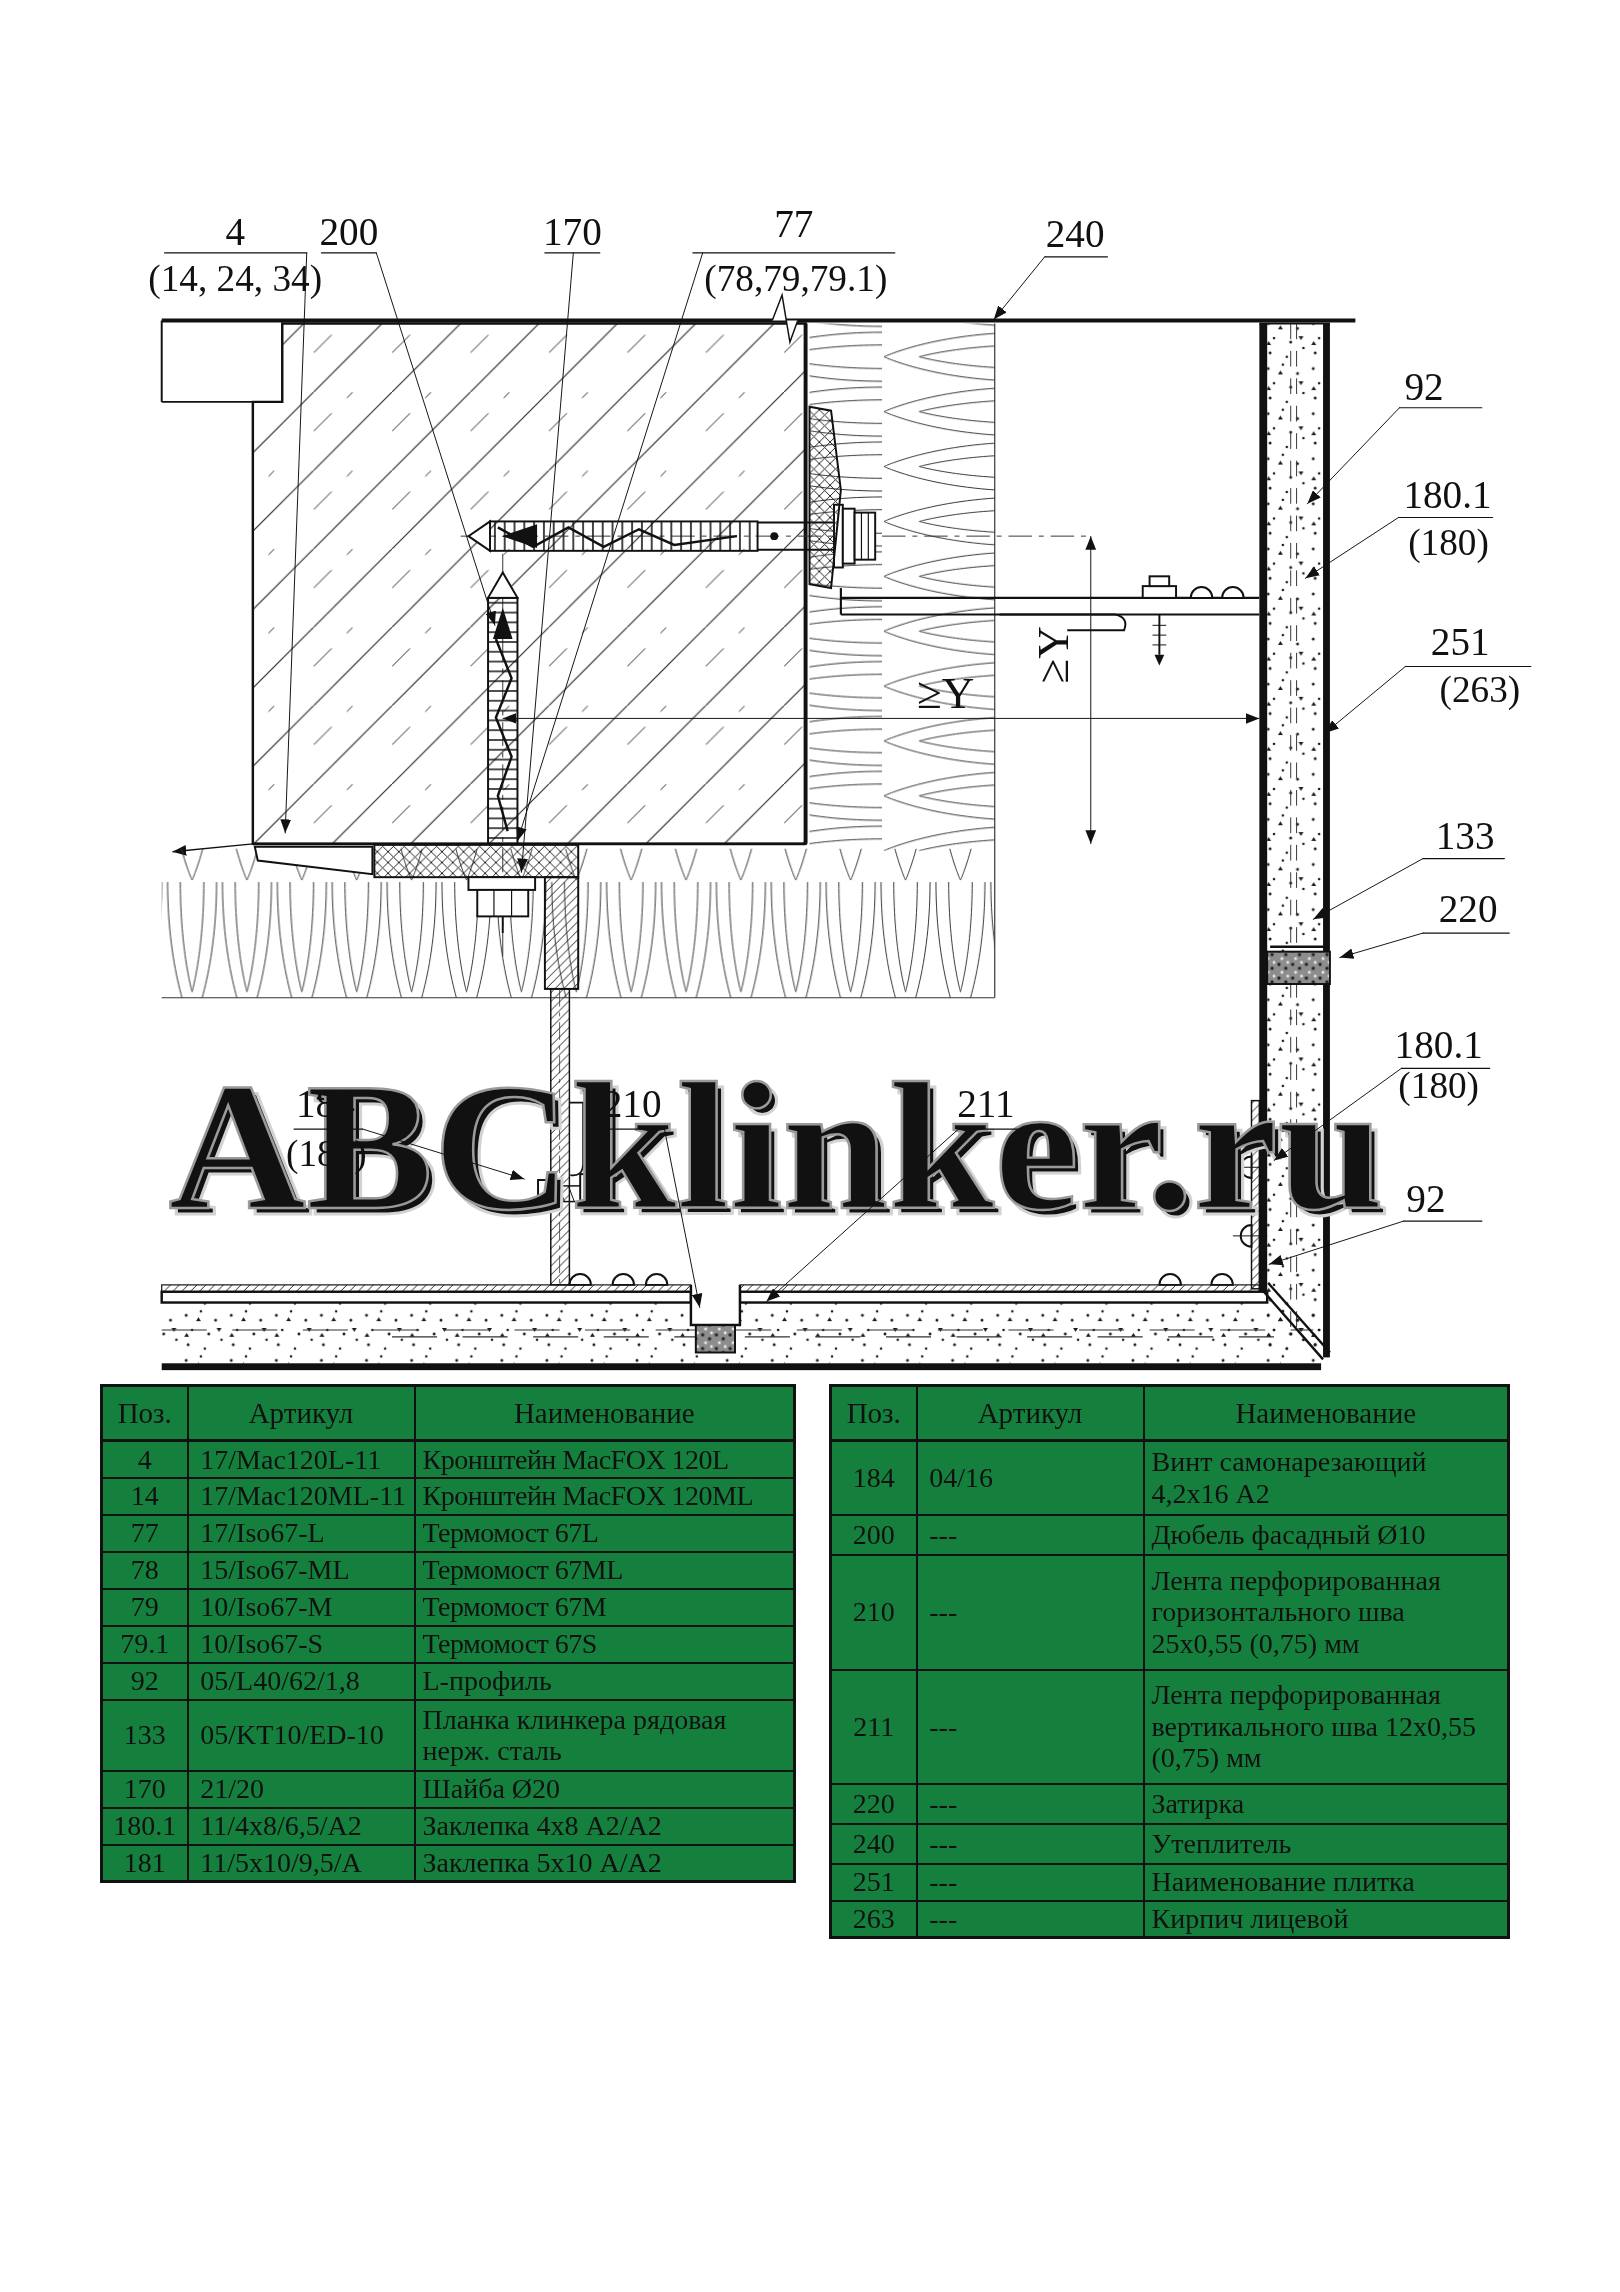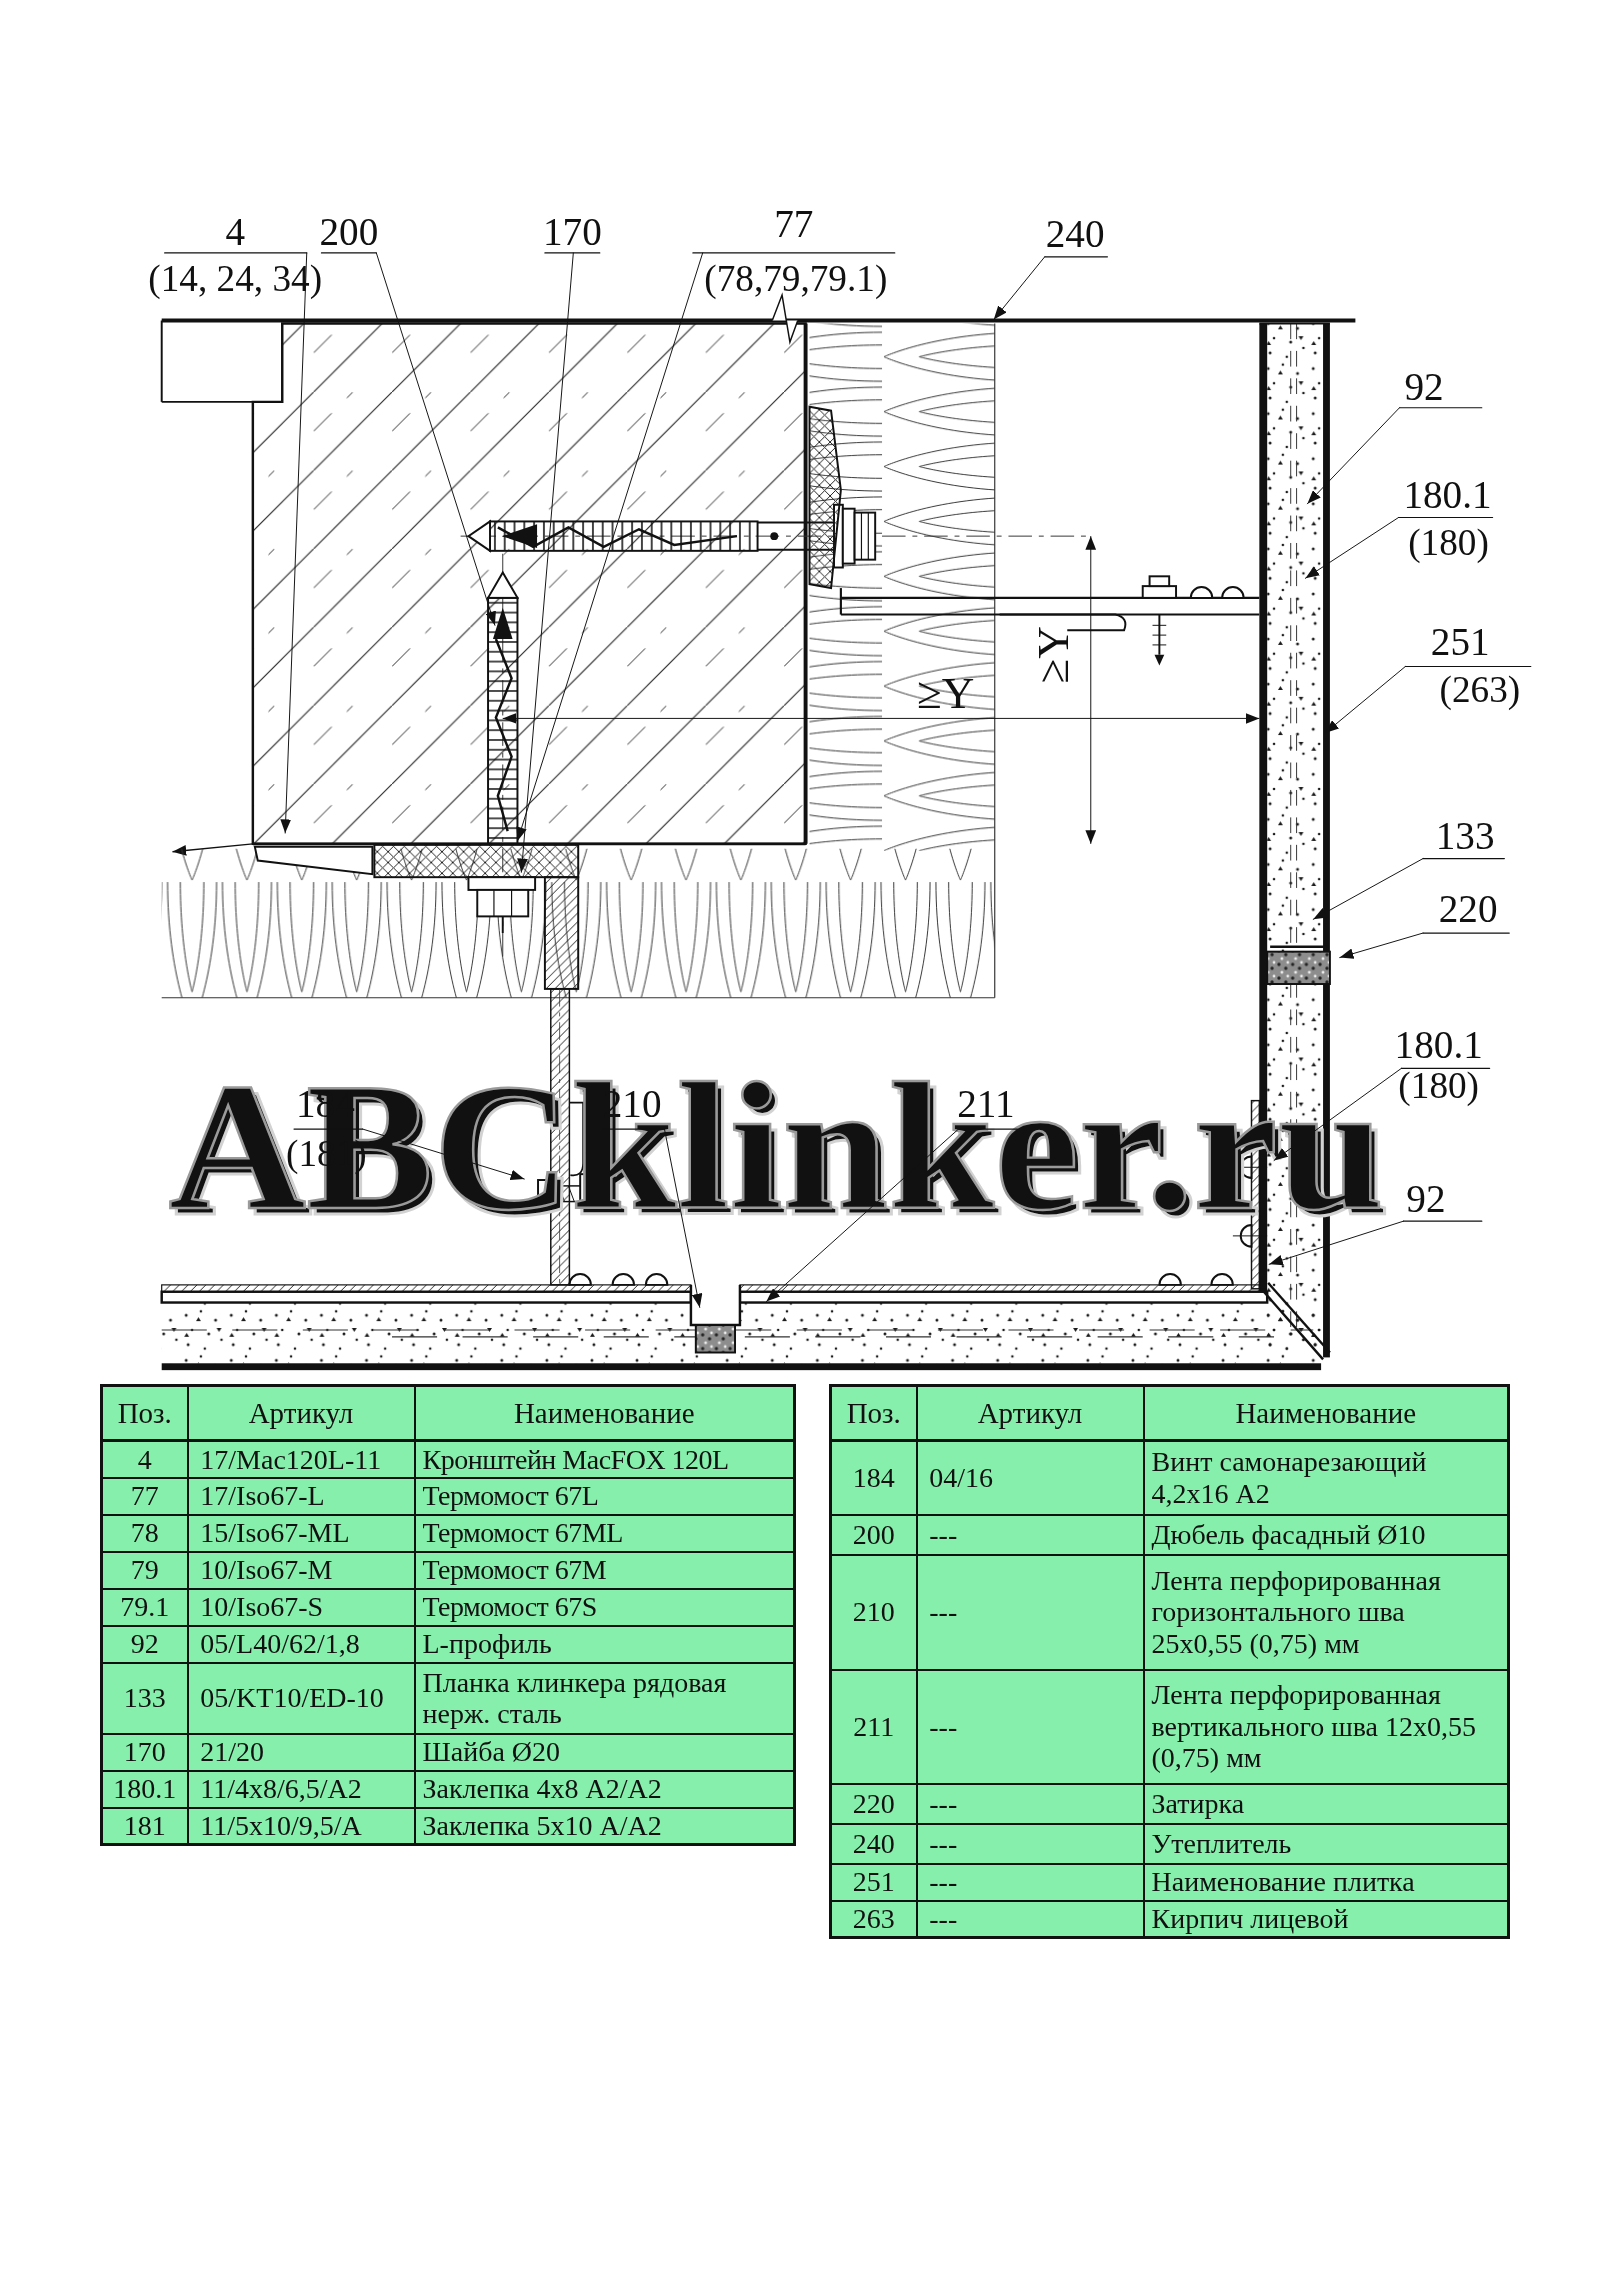--- a/index.html
+++ b/index.html
@@ -3,21 +3,21 @@
 <meta charset="utf-8">
 <style>
   html,body{margin:0;padding:0;background:#fff;}
   body{width:1620px;height:2293px;position:relative;font-family:"Liberation Serif",serif;color:#111;}
   #stage{position:absolute;inset:0;}
   svg text{font-family:"Liberation Serif",serif;fill:#111;}
   .dnum{font-size:40px;text-anchor:middle;}
   .dsub{font-size:38px;text-anchor:middle;}
   .dim{font-size:46px;text-anchor:middle;}
   .wm{font-weight:bold;font-size:185px;}
-  table.parts{border-collapse:collapse;table-layout:fixed;position:absolute;background:#86efac;}
+  table.parts{border-collapse:collapse;table-layout:fixed;position:absolute;background:#15803d;}
   table.parts td,table.parts th{border:2px solid #111;font-weight:normal;font-size:28px;line-height:1.12;overflow:hidden;}
   table.parts{border:3.9px solid #111;}
   table.parts thead th{border-bottom:3.9px solid #111;text-align:center;font-size:29px;}
   td.cpos{text-align:center;}
   td.cart{text-align:left;padding-left:11.8px;}
   td.cname{text-align:left;padding-left:7px;padding-right:5.9px;}
   td.bname{font-weight:bold;letter-spacing:-0.5px;}
   #notes{position:absolute;left:37px;top:2021px;width:1475px;font-size:29px;line-height:1.22;}
   #notes div{margin-bottom:7.8px;}
 </style>
@@ -310,20 +310,25 @@
       <th>Наименование</th>
     </tr>
   </thead>
   <tbody>
     <tr style="height:37px">
           <td class="cpos">4</td>
           <td class="cart">17/Mac120L-11</td>
           <td class="cname bname">Кронштейн MacFOX 120L</td>
         </tr>
     <tr style="height:37px">
+          <td class="cpos">14</td>
+          <td class="cart">17/Mac120ML-11</td>
+          <td class="cname bname">Кронштейн MacFOX 120ML</td>
+        </tr>
+    <tr style="height:37px">
           <td class="cpos">77</td>
           <td class="cart">17/Iso67-L</td>
           <td class="cname bname">Термомост 67L</td>
         </tr>
     <tr style="height:37px">
           <td class="cpos">78</td>
           <td class="cart">15/Iso67-ML</td>
           <td class="cname bname">Термомост 67ML</td>
         </tr>
     <tr style="height:37px">

